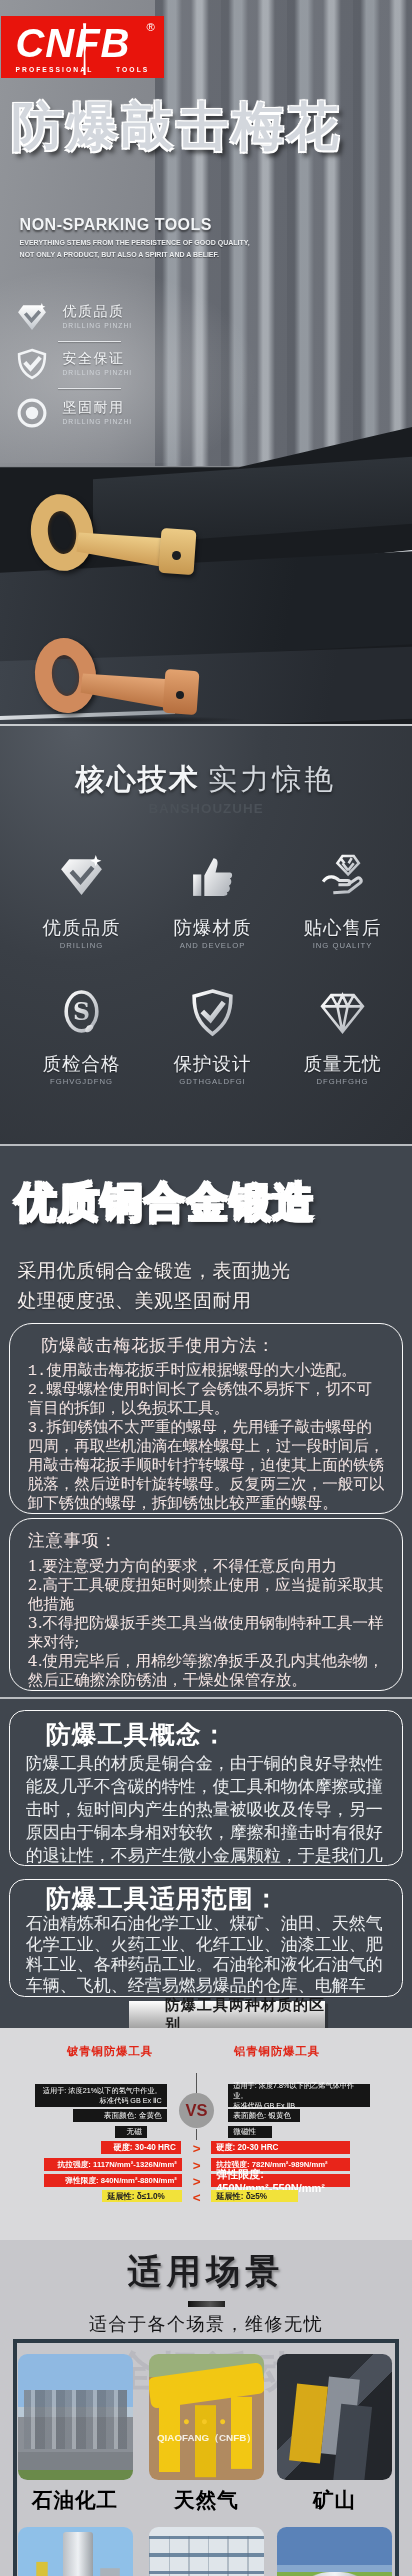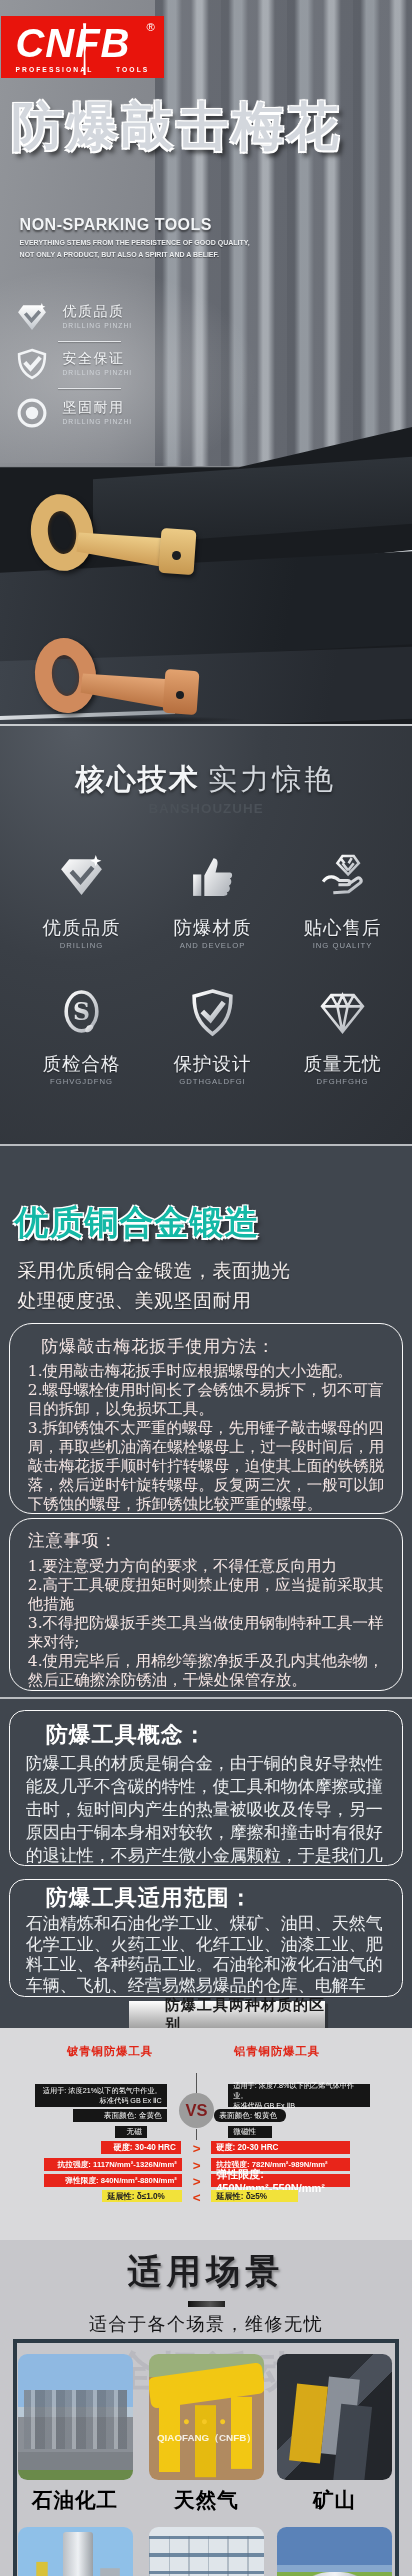--- a/index.html
+++ b/index.html
@@ -82,34 +82,34 @@
   .cicon{width:49px;height:49px;}
   .citem{width:113px;text-align:center;}
   .citem .clabel{font-size:18.5px;color:#eef0f3;letter-spacing:1px;margin-top:12.4px;text-shadow:0 1px 1.5px rgba(0,0,0,.45);}
   .citem .csub{font-size:7.7px;color:#9aa0a8;letter-spacing:1px;margin-top:1px;}
   #c1{left:25px;top:126px;} #c2{left:156px;top:126px;} #c3{left:286px;top:126px;}
   #c4{left:25px;top:262px;} #c5{left:156px;top:262px;} #c6{left:286px;top:262px;}
   #div2{left:0;top:1144px;width:412px;height:2.6px;background:#b9bcc0;}
 
   
   #forge{left:0;top:1146px;width:412px;height:886px;background:#40464e;}
-  #forge-title{left:14.4px;top:28px;font-size:34px;font-weight:bold;color:#14b8a6;letter-spacing:1px;
-    text-shadow:-1.5px -1.5px 0 #fff,1.5px -1.5px 0 #fff,-1.5px 1.5px 0 #fff,1.5px 1.5px 0 #fff,0 0 2.1px #fff,3.1px 4.1px 4.1px rgba(0,0,0,.6);margin-top:26px;}
+  #forge-title{left:14.4px;top:28px;font-size:42px;font-weight:bold;color:#ffffff;letter-spacing:1px;
+    text-shadow:-1.5px -1.5px 0 #fff,1.5px -1.5px 0 #fff,-1.5px 1.5px 0 #fff,1.5px 1.5px 0 #fff,0 0 2.1px #fff,3.1px 4.1px 4.1px rgba(0,0,0,.6);}
   .forge-sub{left:17.5px;font-size:19px;color:#f4eeec;letter-spacing:0.5px;text-shadow:0 1px 1.5px rgba(0,0,0,.4);}
   #forge-sub1{top:112px;} #forge-sub2{top:142px;}
   .txtbox{left:9.3px;width:394px;border:1.5px solid #fafafa;border-radius:23px;color:#f5e6e4;
     font-family:"DejaVu Serif",serif;overflow:hidden;}
-  #box-usage{top:177px;height:191px;padding:13.4px 17.5px 0 17.5px;font-size:15.5px;line-height:19px;}
+  #box-usage{top:177px;height:191px;padding:13.4px 17.5px 0 17.5px;font-size:15.5px;line-height:19px;font-family:Liberation Mono, monospace;}
   #box-usage .bh{font-size:17px;padding-left:13.4px;margin-bottom:5.2px;letter-spacing:1px;}
   #box-notes{top:372px;height:173px;padding:12.4px 17.5px 0 17.5px;font-size:15.5px;line-height:19px;}
   #box-notes .bh{font-size:17px;margin-bottom:6.2px;letter-spacing:1px;}
   .sans-box{font-family:"Liberation Sans",sans-serif !important;color:#eceef0;}
   #box-concept{top:564px;height:156px;padding:12.4px 15.5px 0 15.5px;font-size:17px;line-height:23px;border-radius:15.5px;}
   #box-scope{top:733px;height:118px;padding:8.2px 15.5px 0 15.5px;font-size:17px;line-height:20.6px;border-radius:15.5px;}
-  .bh2{font-size:22px;font-weight:bold;color:#ffffff;margin-bottom:5.2px;letter-spacing:1px;padding-left:20px;}
+  .bh2{font-size:25px;font-weight:bold;color:#ffffff;margin-bottom:5.2px;letter-spacing:1px;padding-left:20px;}
   #div3{left:0;top:1697px;width:412px;height:2.1px;background:#b9bcc0;position:absolute;}
   #banner{left:129px;top:2001px;width:196px;height:28px;background:linear-gradient(180deg,#ffffff,#c9c9c9 55%,#9f9f9f);
     box-shadow:3.1px 2.6px 0 rgba(20,20,20,.35);display:flex;align-items:center;justify-content:center;
     font-size:15px;font-weight:bold;color:#1b1b1b;letter-spacing:1px;padding-left:36px;}
 
   
   #compare{left:0;top:2028px;width:412px;height:212px;background:#d9d9db;}
   .cmp-head{top:15.5px;font-size:11.3px;font-weight:bold;color:#e02516;letter-spacing:1px;}
   #cmp-head-l{left:67px;} #cmp-head-r{left:234px;}
   .vline{left:196px;width:1px;background:#555;}
@@ -397,21 +397,21 @@
       <span>标准代码  GB Ex ⅡC</span>
     </div>
     <div class="abs bbox l" style="left:228px;top:56px;width:142px;height:23px;font-size:7.2px;">
       <span>适用于: 浓度7.8%以下的乙烯气体中作业。</span>
       <span>标准代码 GB Ex ⅡB</span>
     </div>
 
     <div class="abs bbox r" style="left:73px;top:81px;width:94px;height:13.4px;font-size:7.7px;">
         <span>表面颜色: 金黄色</span>
       </div>
-    <div class="abs bbox l" style="left:214px;top:81px;width:72px;height:13.4px;font-size:7.7px;border-radius:6px;">
+    <div class="abs bbox l" style="left:228px;top:81px;width:72px;height:13.4px;font-size:7.7px;">
         <span>表面颜色: 银黄色</span>
       </div>
 
     <div class="abs bbox r" style="left:115px;top:98px;width:32px;height:12.4px;font-size:7.7px;">
         <span>无磁</span>
       </div>
     <div class="abs bbox l" style="left:228px;top:98px;width:44px;height:12.4px;font-size:7.7px;">
         <span>微磁性</span>
       </div>
 

